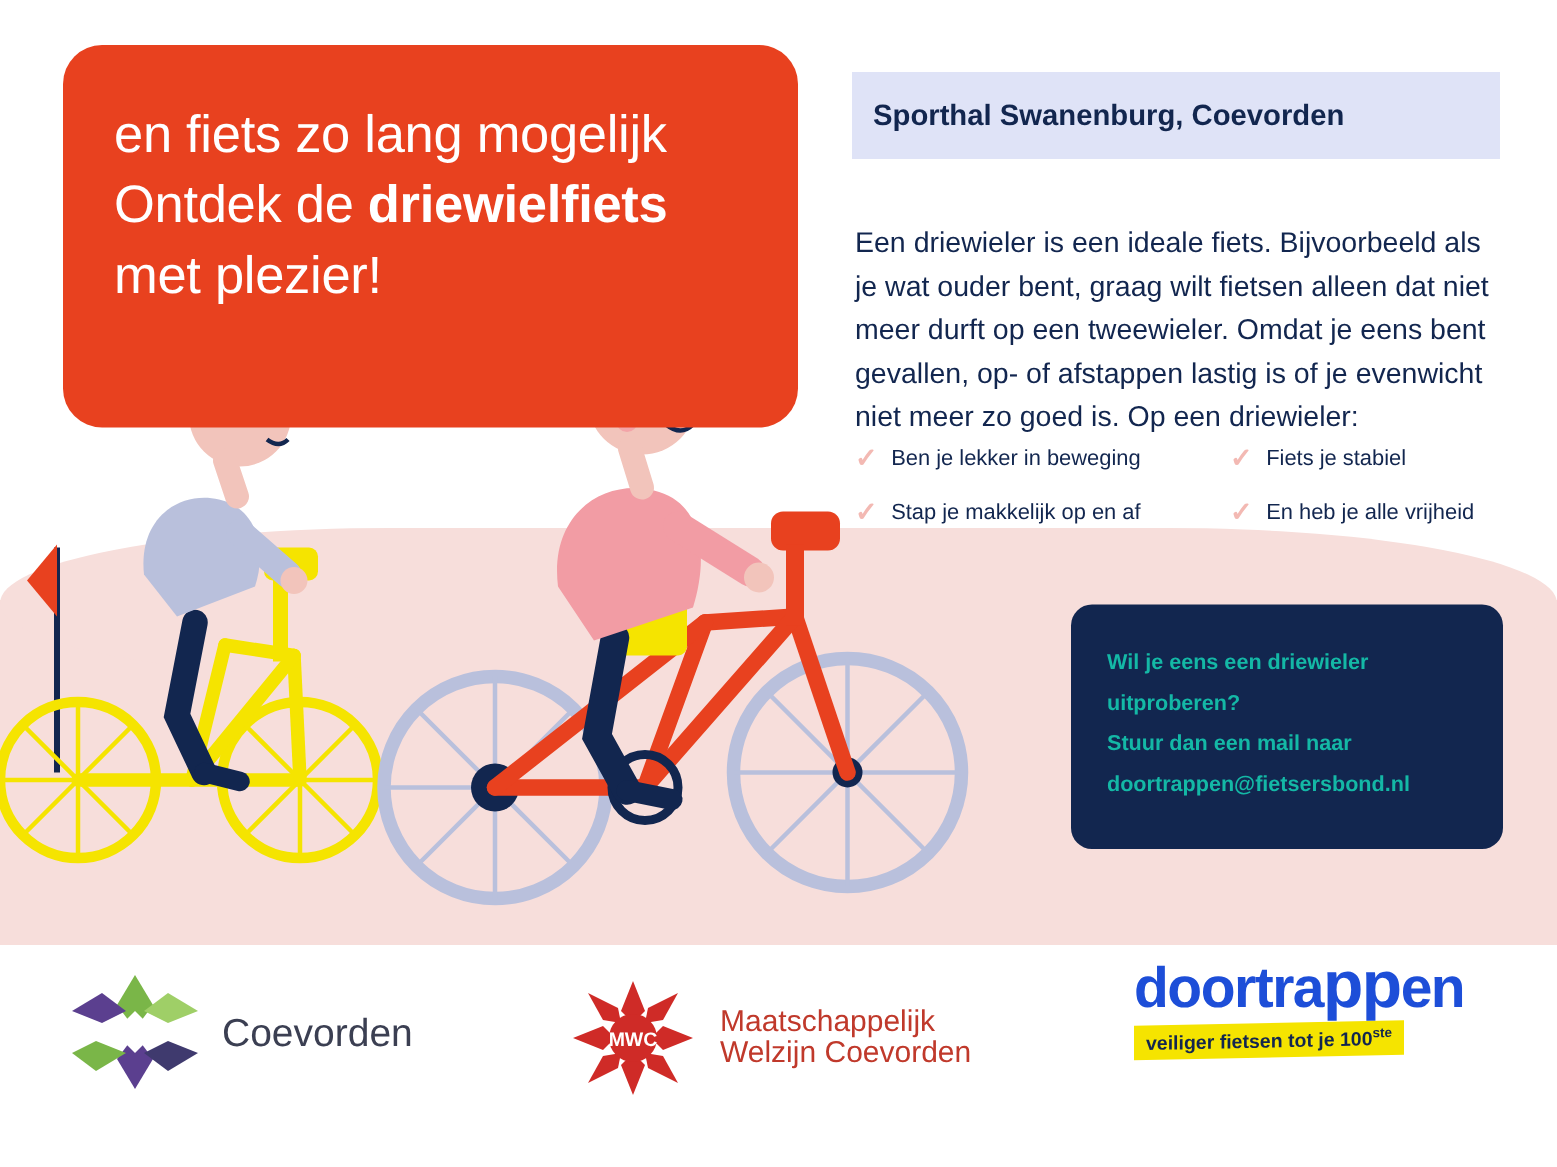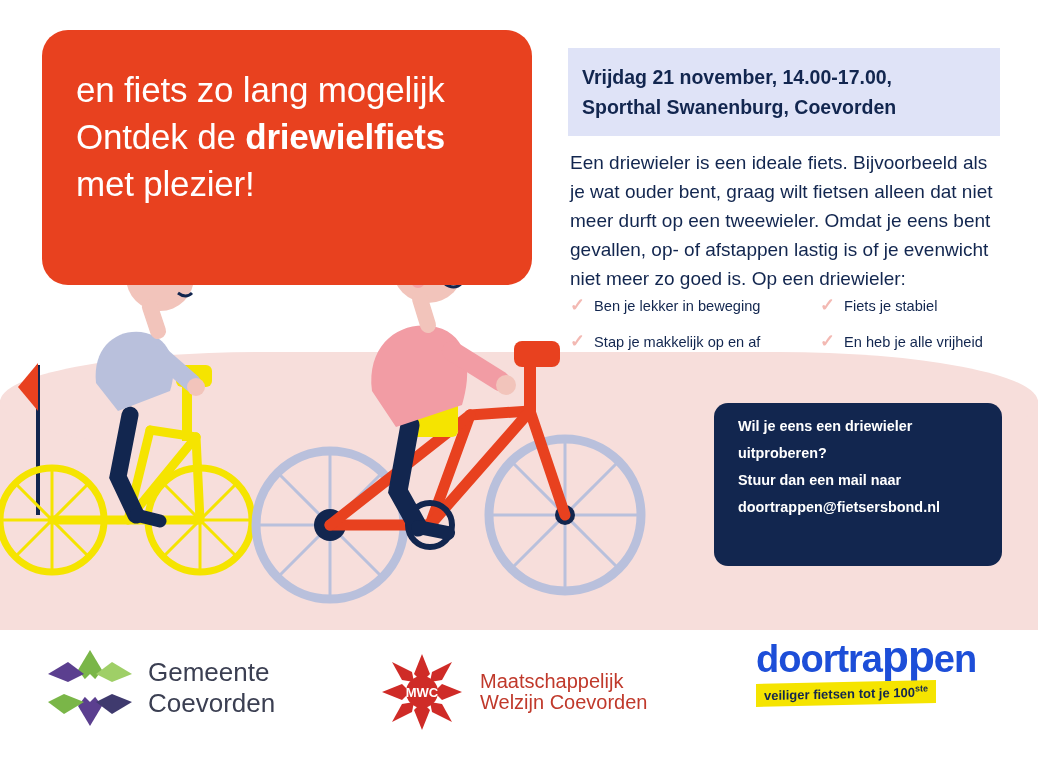--- a/index.html
+++ b/index.html
@@ -119,23 +119,23 @@
 
   
   .cta-box {
     position: absolute;
     left: 714px;
     top: 403px;
     width: 288px;
     height: 163px;
     background: #12264f;
     border-radius: 14px;
-    color: #ffffff;
+    color: #14b8a6;
     box-sizing: border-box;
-    padding: 10px 24px;
+    padding: 26px 24px;
     font-size: 14.4px;
     font-weight: 700;
     line-height: 27px;
   }
 
   
   .footer { position: absolute; left: 0; top: 628px; width: 1038px; height: 150px; }
 
   .logo-coevorden { position: absolute; left: 46px; top: 20px; display: flex; align-items: center; }
   .logo-coevorden .mark { width: 88px; height: 80px; position: relative; margin-right: 14px; }
@@ -277,21 +277,20 @@
 
   <div class="headline-box">
     <div class="headline-line">en fiets zo lang mogelijk</div>
     <div class="headline-line">
       <span>Ontdek de </span><b>driewielfiets</b>
     </div>
     <div class="headline-line">met plezier!</div>
   </div>
 
   <div class="date-box">
-    <div>Vrijdag 21 november, 14.00-17.00,</div>
     <div>Sporthal Swanenburg, Coevorden</div>
   </div>
 
   <div class="intro">Een driewieler is een ideale fiets. Bijvoorbeeld als je wat ouder bent, graag wilt fietsen alleen dat niet meer durft op een tweewieler. Omdat je eens bent gevallen, op- of afstappen lastig is of je evenwicht niet meer zo goed is. Op een driewieler:</div>
 
   <div class="bullets">
     <div class="bullet">
       <span class="check">✓</span>
       <span>Ben je lekker in beweging</span>
     </div>
@@ -324,21 +323,20 @@
           <polygon points="44,2 56,22 44,38 32,22" fill="#7ab648"></polygon>
           <polygon points="86,26 66,34 50,26 66,14" fill="#9fcf67"></polygon>
           <polygon points="2,26 22,14 38,26 22,34" fill="#5b3f8f"></polygon>
           <polygon points="44,78 32,58 44,42 56,58" fill="#5b3f8f"></polygon>
           <polygon points="86,54 66,66 50,54 66,46" fill="#3f3a6e"></polygon>
           <polygon points="2,54 18,46 38,54 18,66" fill="#7ab648"></polygon>
           <polygon points="44,26 58,40 44,54 30,40" fill="#ffffff"></polygon>
         </svg>
       </div>
       <div class="txt">
-        <div>Gemeente</div>
         <div>Coevorden</div>
       </div>
     </div>
 
     <div class="logo-mwc">
       <div class="mark">
         <svg width="88" height="80" viewBox="0 0 88 80">
           <g fill="#cf2b27">
             <path d="M44 2 L52 22 L44 30 L36 22 Z"></path>
             <path d="M44 78 L36 58 L44 50 L52 58 Z"></path>

